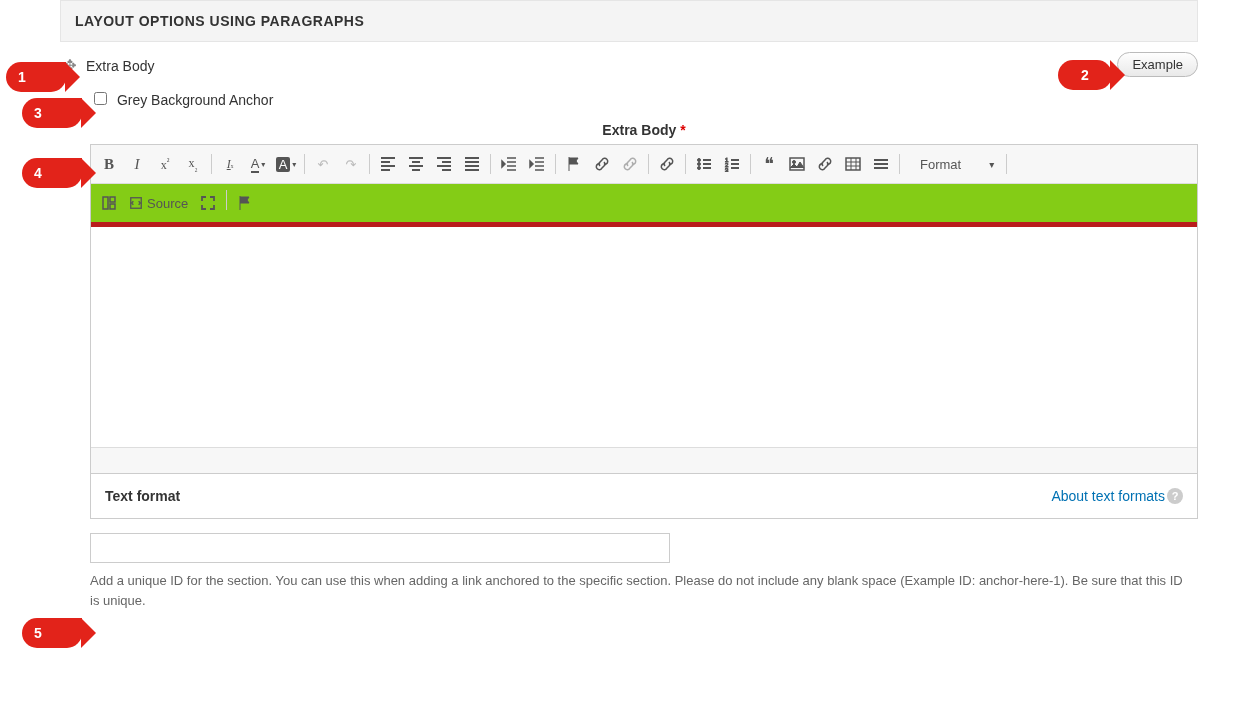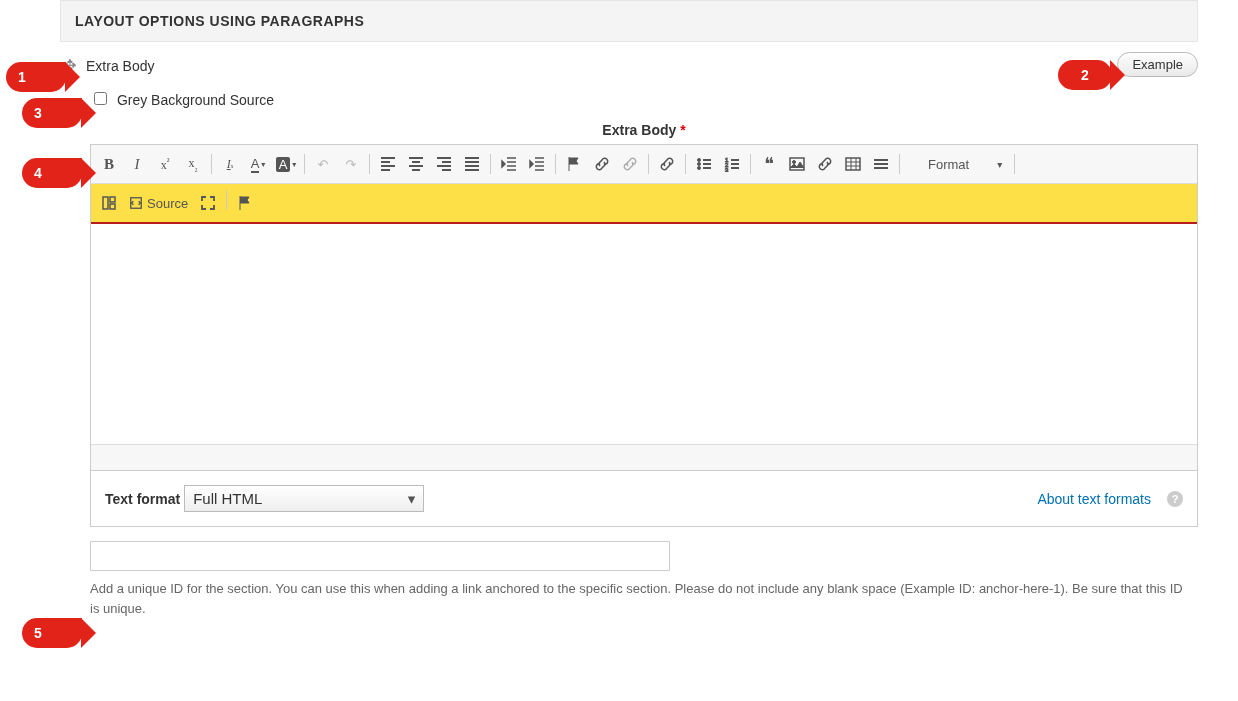--- a/index.html
+++ b/index.html
@@ -85,29 +85,29 @@
     margin: 0 4px;
   }
   .tbtn svg { width: 16px; height: 16px; fill: #555; stroke: #555; }
   .tbtn .txt { font-size: 12px; font-family: Georgia, serif; }
   .sup { font-size: 9px; vertical-align: super; }
   .sub { font-size: 9px; vertical-align: sub; }
   .format-combo {
     display: inline-flex;
     align-items: center;
     padding: 3px 8px;
-    margin-left: 16px;
+    margin-left: 8px;
     color: #555;
     cursor: pointer;
     font-size: 13px;
     gap: 28px;
   }
   .toolbar-row2 {
-    background: #fde047;
-    border-bottom: 2px solid #b91c1c;
+    background: #84cc16;
+    border-bottom: 5px solid #b91c1c;
     padding: 6px 4px;
     display: flex;
   }
   .src-btn {
     display: inline-flex;
     align-items: center;
     gap: 4px;
     padding: 3px 6px;
     cursor: pointer;
     color: #555;
@@ -115,39 +115,39 @@
   .editor-body { height: 220px; background: #fff; }
   .editor-foot { height: 26px; background: #f7f7f7; border-top: 1px solid #ddd; }
   .tf-row {
     border: 1px solid #ccc;
     border-top: none;
     padding: 14px;
     display: flex;
     align-items: center;
     justify-content: space-between;
   }
-  .tf-left { display: flex; align-items: center; gap: 4px; justify-content: center; }
+  .tf-left { display: flex; align-items: center; gap: 14px; justify-content: center; }
   .tf-left label { font-weight: 700; font-size: 14px; }
   .select {
     border: 1px solid #bbb;
     background: linear-gradient(#fff,#eee);
     padding: 4px 28px 4px 8px;
     font-size: 15px;
     position: relative;
     min-width: 240px;
     cursor: pointer;
   }
   .select::after {
     content: "▾";
     position: absolute;
     right: 8px;
     top: 4px;
     color: #555;
   }
-  .about-link { color: #0071b3; text-decoration: none; font-size: 14px; display: inline-flex; align-items: center; gap: 16px; }
+  .about-link { color: #0071b3; text-decoration: none; font-size: 14px; display: inline-flex; align-items: center; gap: 2px; }
   .about-link .q {
     display: inline-flex;
     width: 16px;
     height: 16px;
     border-radius: 50%;
     background: #ccc;
     color: #fff;
     align-items: center;
     justify-content: center;
     font-size: 11px;
@@ -221,21 +221,21 @@
 
     <div class="para-top">
       <span class="drag">✥</span>
       <span class="para-title">Extra Body</span>
       <button class="remove-btn">Example</button>
     </div>
 
     <div class="field checkbox-line">
       <label>
         <input type="checkbox" style="">
-        <span>Grey Background Source</span>
+        <span>Grey Background Anchor</span>
       </label>
     </div>
 
     <div class="field">
       <span class="label">
         <span>Extra Body</span>
         <span class="req">*</span>
       </span>
 
       <div class="editor-wrap">
@@ -402,23 +402,20 @@
             </span>
         </div>
 
         <div class="editor-body"></div>
         <div class="editor-foot"></div>
       </div>
 
       <div class="tf-row">
         <div class="tf-left">
           <label>Text format</label>
-          <div class="select">
-            <span>Full HTML</span>
-          </div>
         </div>
         <a href="#" class="about-link">
           <span>About text formats</span>
           <span class="q">?</span>
         </a>
       </div>
     </div>
 
     <div class="field">
       <input class="anchor-input" type="text" value="" style="">

